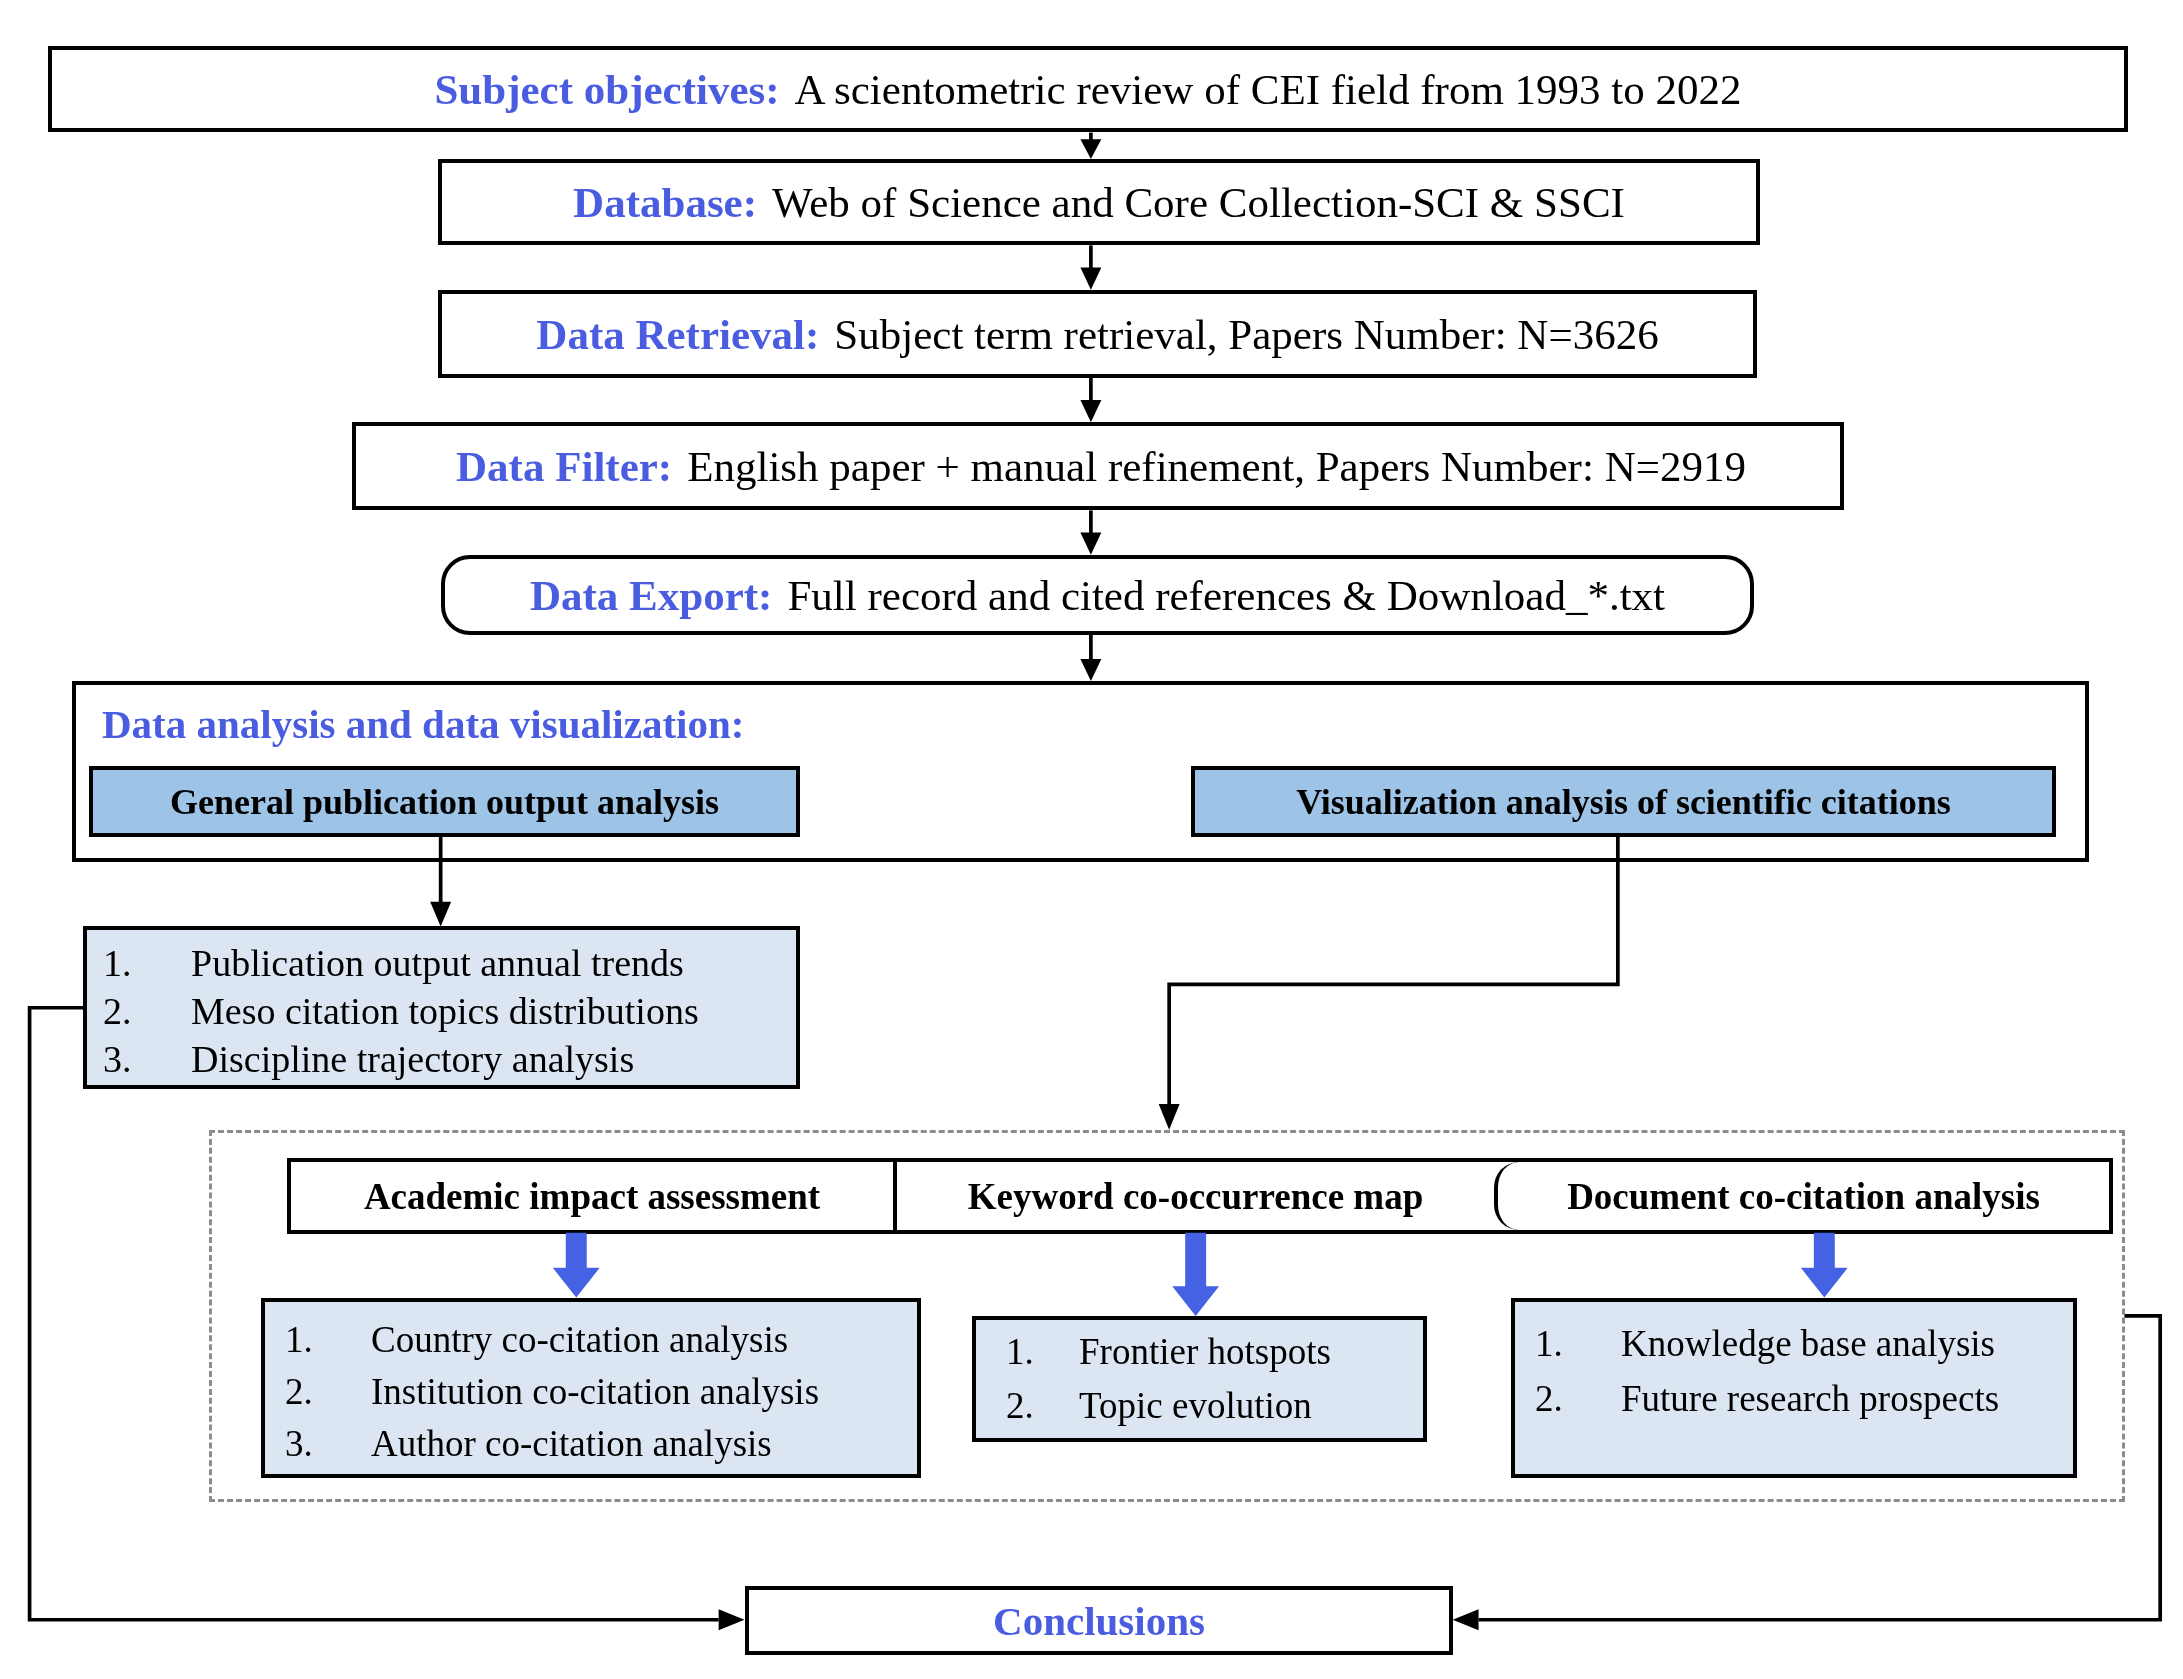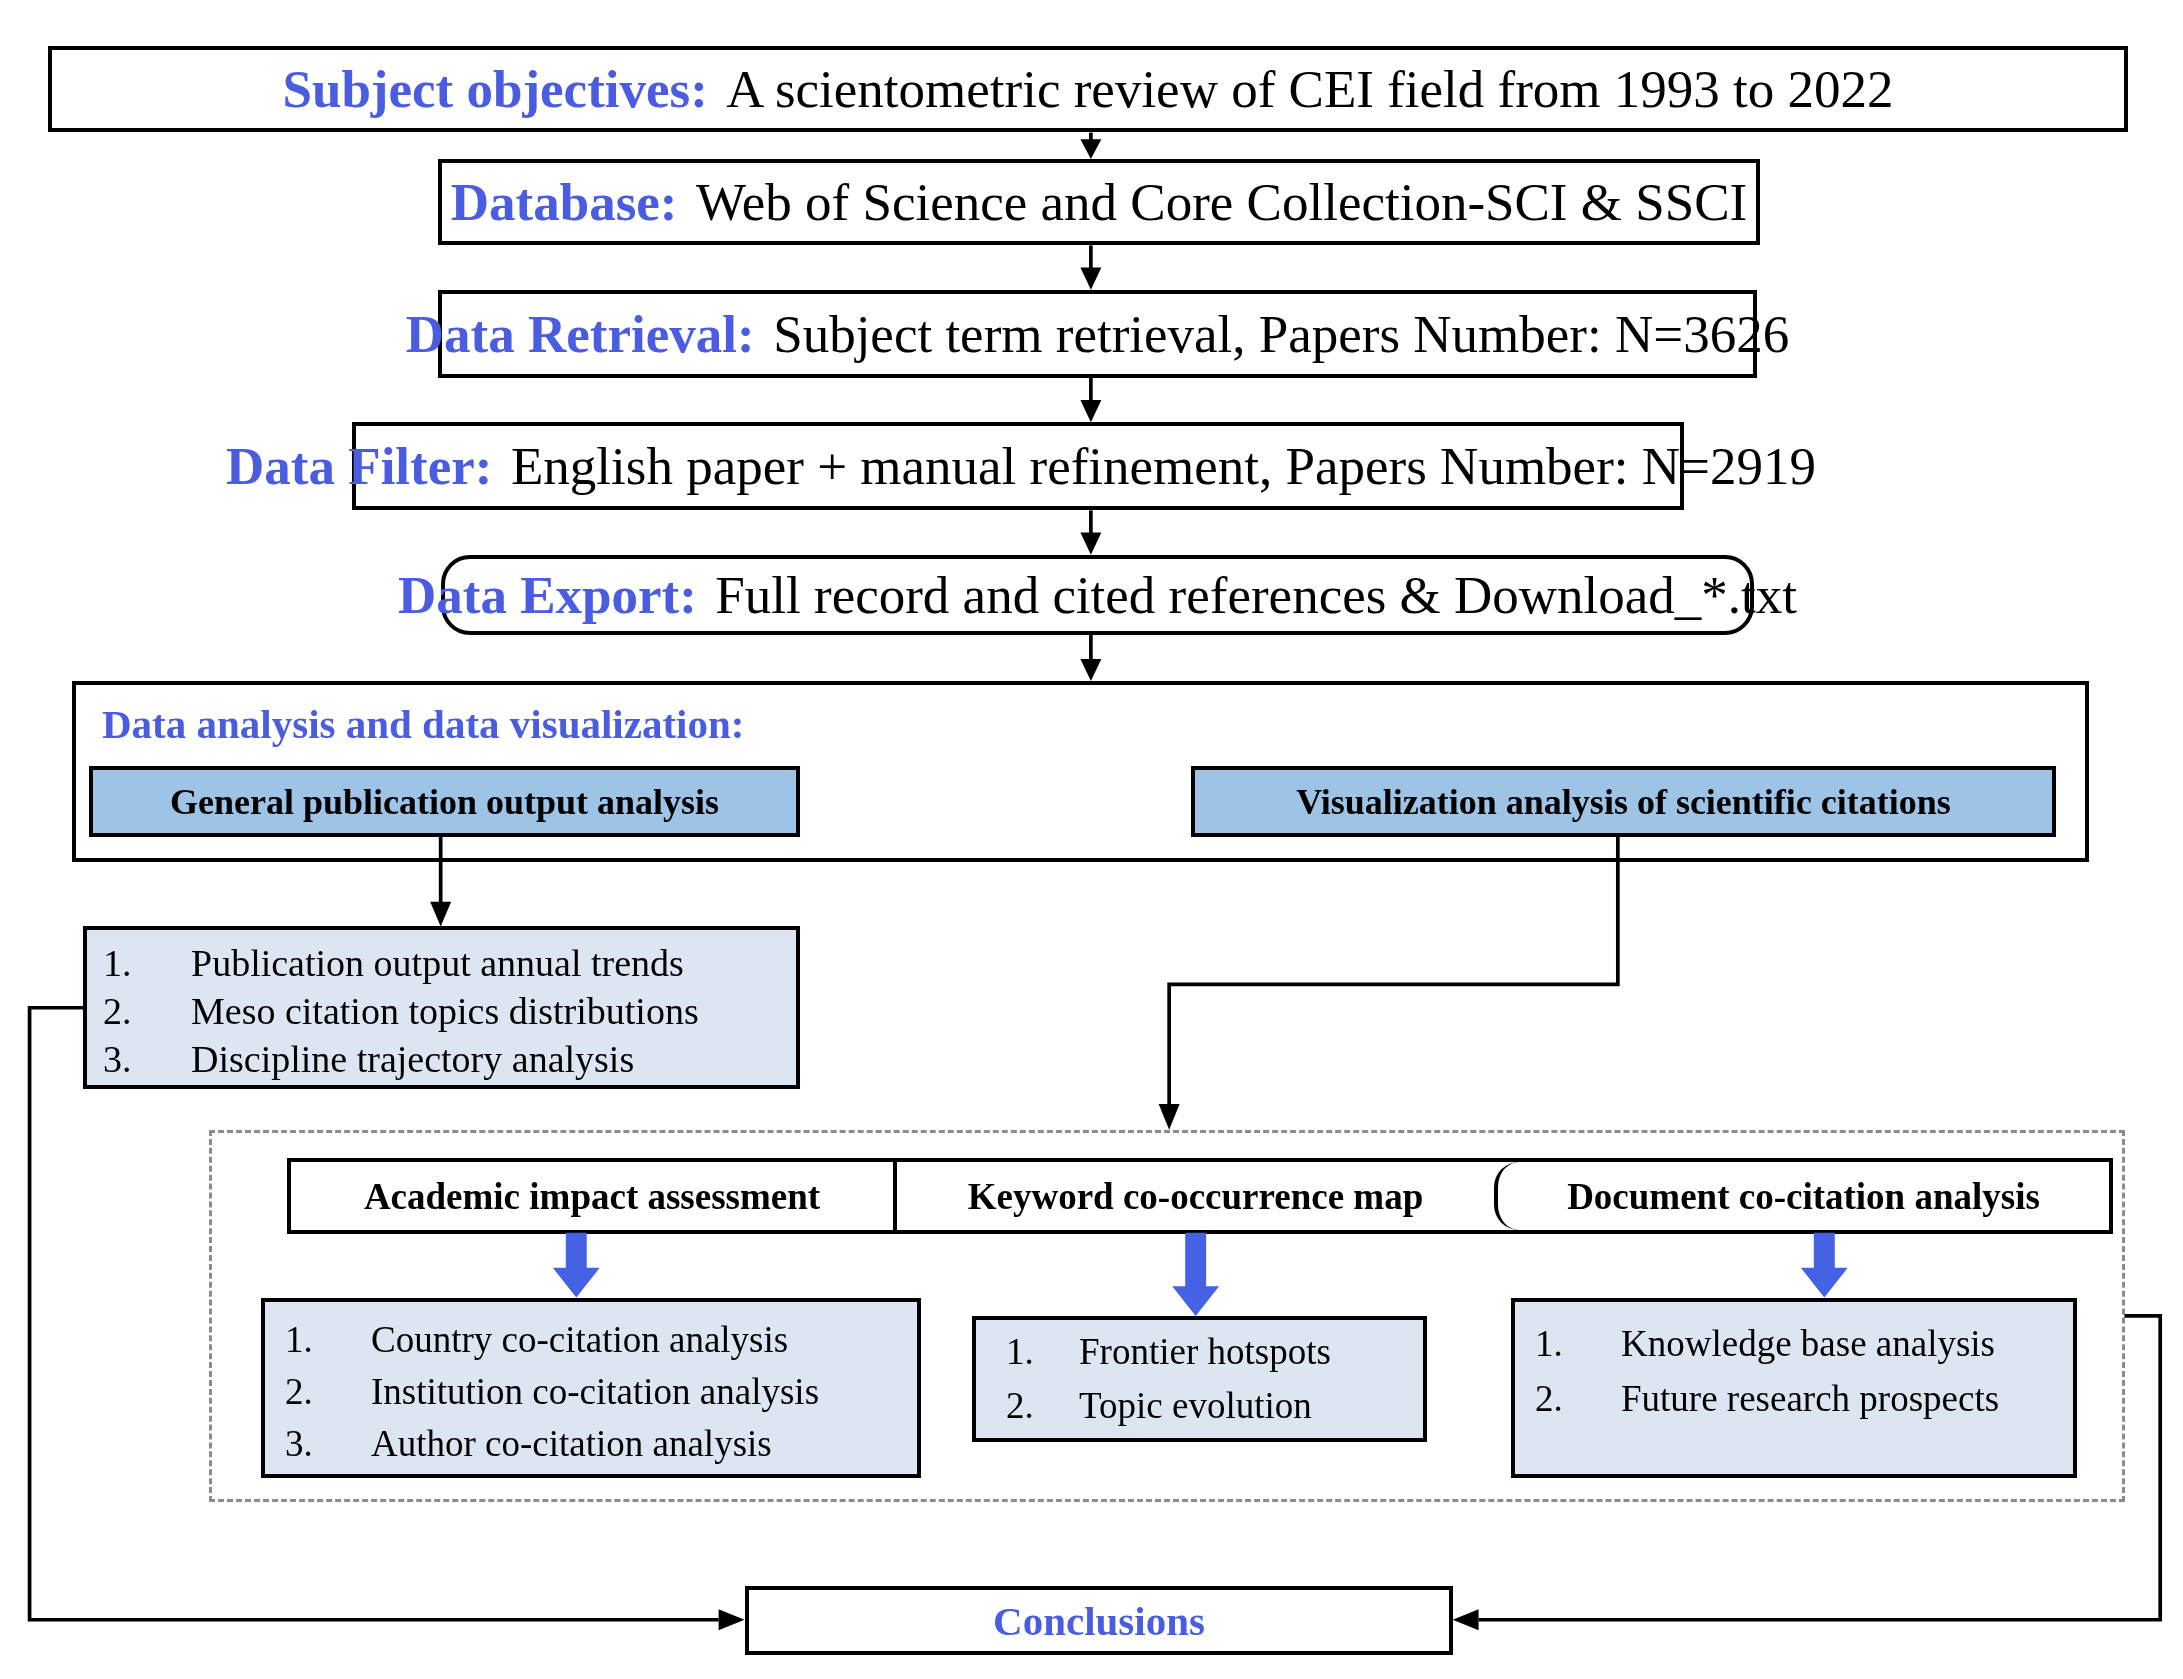--- a/index.html
+++ b/index.html
@@ -5,21 +5,21 @@
   html,body{margin:0;padding:0;background:#fff;}
   #canvas{
     position:relative;width:2183px;height:1679px;background:#fff;
     font-family:"Liberation Serif","DejaVu Serif",serif;color:#000;overflow:hidden;
   }
   .box{
     position:absolute;box-sizing:border-box;border:4.3px solid #000;background:#fff;
     display:flex;align-items:center;justify-content:center;text-align:center;
     white-space:nowrap;
   }
-  .step{font-size:53px;}
+  .step{font-size:43px;}
   .lbl{font-weight:bold;color:#4A5CE0;margin-right:0.35em;}
   .bigbox{justify-content:flex-start;align-items:flex-start;}
   .biglabel{
     position:absolute;left:26px;top:15px;font-size:41px;font-weight:bold;color:#4A5CE0;
     white-space:nowrap;
   }
   .subhdr{background:#9DC3E6;font-weight:bold;font-size:36px;}
   .listbox{
     background:#DCE6F2;flex-direction:column;align-items:stretch;justify-content:flex-start;
     text-align:left;
@@ -65,21 +65,21 @@
   <div class="box step" style="left:438px;top:159px;width:1322px;height:86px;">
     <span class="lbl">Database:</span>
     <span>Web of Science and Core Collection-SCI &amp; SSCI</span>
   </div>
 
   <div class="box step" style="left:438px;top:290px;width:1319px;height:88px;">
     <span class="lbl">Data Retrieval:</span>
     <span>Subject term retrieval, Papers Number: N=3626</span>
   </div>
 
-  <div class="box step" style="left:352px;top:422px;width:1332px;height:88px;padding-left:6px;">
+  <div class="box step" style="left:352px;top:422px;width:1492px;height:88px;padding-left:6px;">
     <span class="lbl">Data Filter:</span>
     <span>English paper + manual refinement, Papers Number: N=2919</span>
   </div>
 
   <div class="box step" style="left:441px;top:555px;width:1313px;height:80px;border-radius:29px;">
     <span class="lbl">Data Export:</span>
     <span>Full record and cited references &amp; Download_*.txt</span>
   </div>
 
   <div class="box bigbox" style="left:72px;top:681px;width:2017px;height:181px;">

